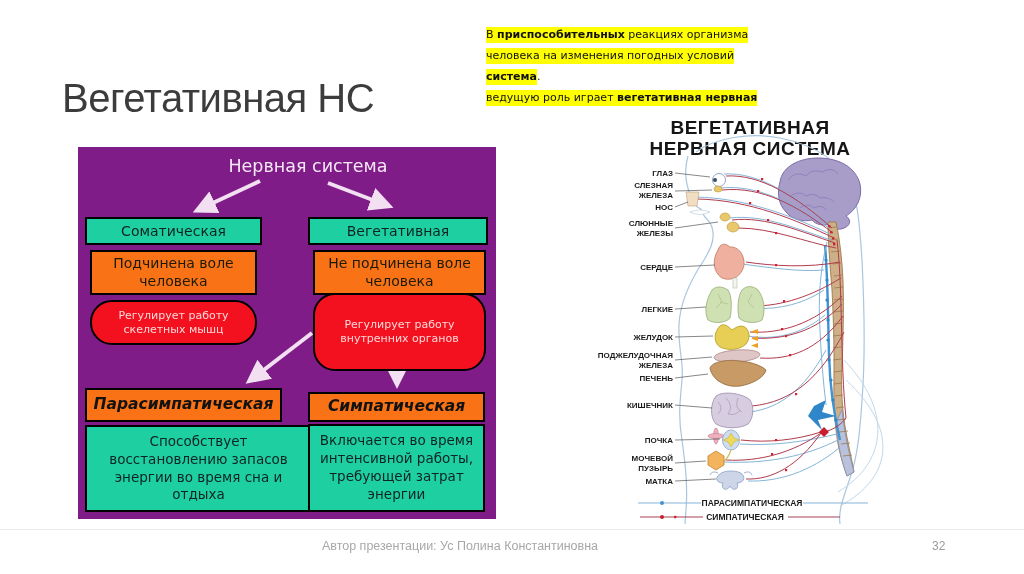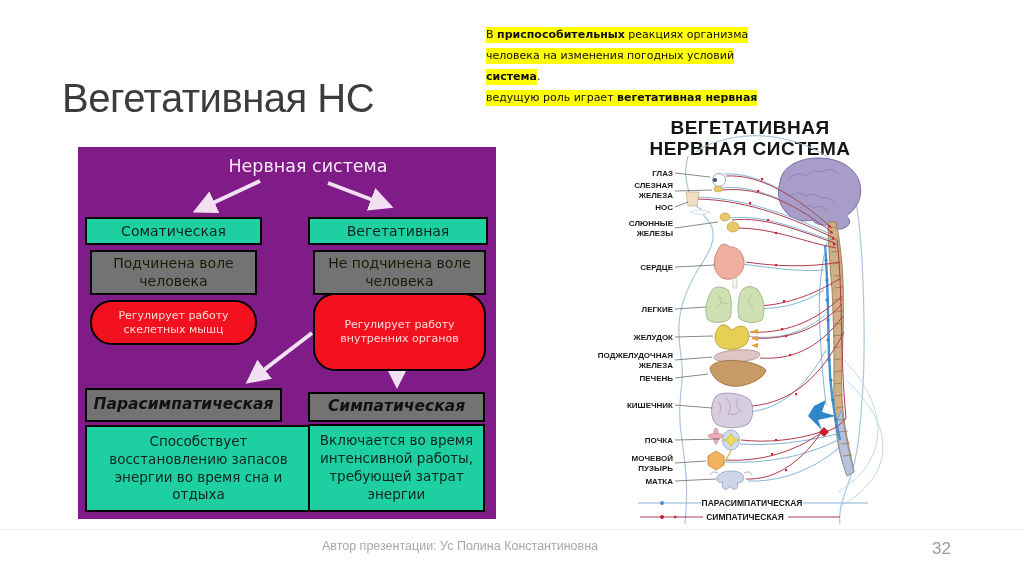--- a/index.html
+++ b/index.html
@@ -13,41 +13,41 @@
   .b{font-weight:bold;}
   
   .fc{position:absolute;left:78px;top:147px;width:418px;height:372px;background:#7f1c87;
       font-family:"DejaVu Sans",sans-serif;}
   .fc-title{position:absolute;top:9px;left:0;width:100%;padding-left:42px;box-sizing:border-box;
       text-align:center;color:#f6e7f6;font-size:17.5px;}
   .fc-arrows{position:absolute;left:0;top:0;width:418px;height:372px;}
   .fc-box{position:absolute;box-sizing:border-box;display:flex;align-items:center;justify-content:center;
       text-align:center;border:2px solid #000000;padding:2px 4px;}
   .teal{background:#1ecfa2;color:#0e2423;font-size:14px;}
-  .yellow{background:#737373;color:#1d1b07;font-size:14px;line-height:1.25;}
+  .yellow{background:#f97316;color:#1d1b07;font-size:14px;line-height:1.25;}
   .red{background:#f3111f;color:#ffd8d8;font-size:11px;line-height:1.25;border-radius:22px;}
   .sub-name{font-weight:bold;font-style:italic;font-size:15.5px;color:#121212;}
   .sub-desc{font-size:13.5px;line-height:1.33;}
   
   .anat{position:absolute;left:600px;top:110px;width:365px;height:415px;}
   .anat svg{overflow:visible;}
   .anat-title{font-size:19px;font-weight:bold;fill:#151515;letter-spacing:0.5px;}
   .organ-label{font-size:8px;font-weight:bold;fill:#1a1a1a;}
   .legend-label{font-size:8.5px;font-weight:bold;fill:#1a1a1a;}
   .lbl-line{stroke:#555;stroke-width:0.7;fill:none;}
   .outline{stroke:#a9c6de;stroke-width:1.2;fill:none;}
   .faint{stroke:#c2d8ea;stroke-width:1;fill:none;}
   .red-n{stroke:#b23a4d;stroke-width:1;fill:none;}
   .blue-n{stroke:#85b5d8;stroke-width:1;fill:none;}
   .rsq{fill:#d6202f;}
   
   .footer-line{position:absolute;left:0;top:529px;width:1024px;height:1px;background:#e9e9e9;}
   .footer-text{position:absolute;left:300px;top:539px;width:320px;text-align:center;
       font-size:12.5px;color:#a8a8a8;}
-  .page-num{position:absolute;left:932px;top:539px;font-size:17px;color:#9a9a9a;}
+  .page-num{position:absolute;left:932px;top:539px;font-size:12px;color:#9a9a9a;}
 </style>
 </head>
 <body>
 
 <div class="slide">
 
   <div class="slide-title">Вегетативная НС</div>
 
   <div class="intro">
     <div><span class="hl">В </span><span class="hl b">приспособительных</span><span class="hl"> реакциях организма</span></div>

